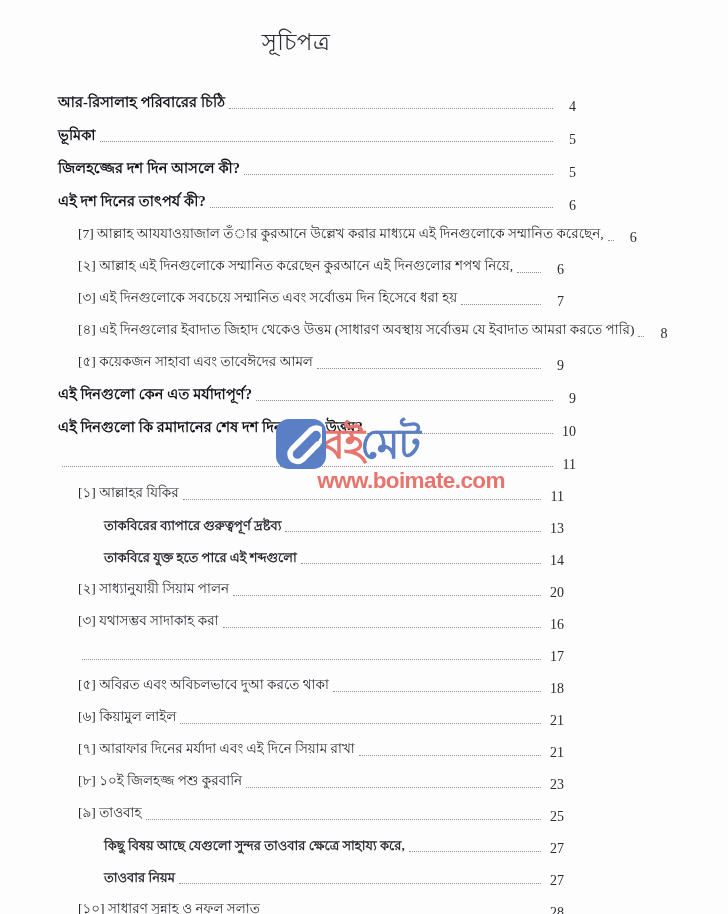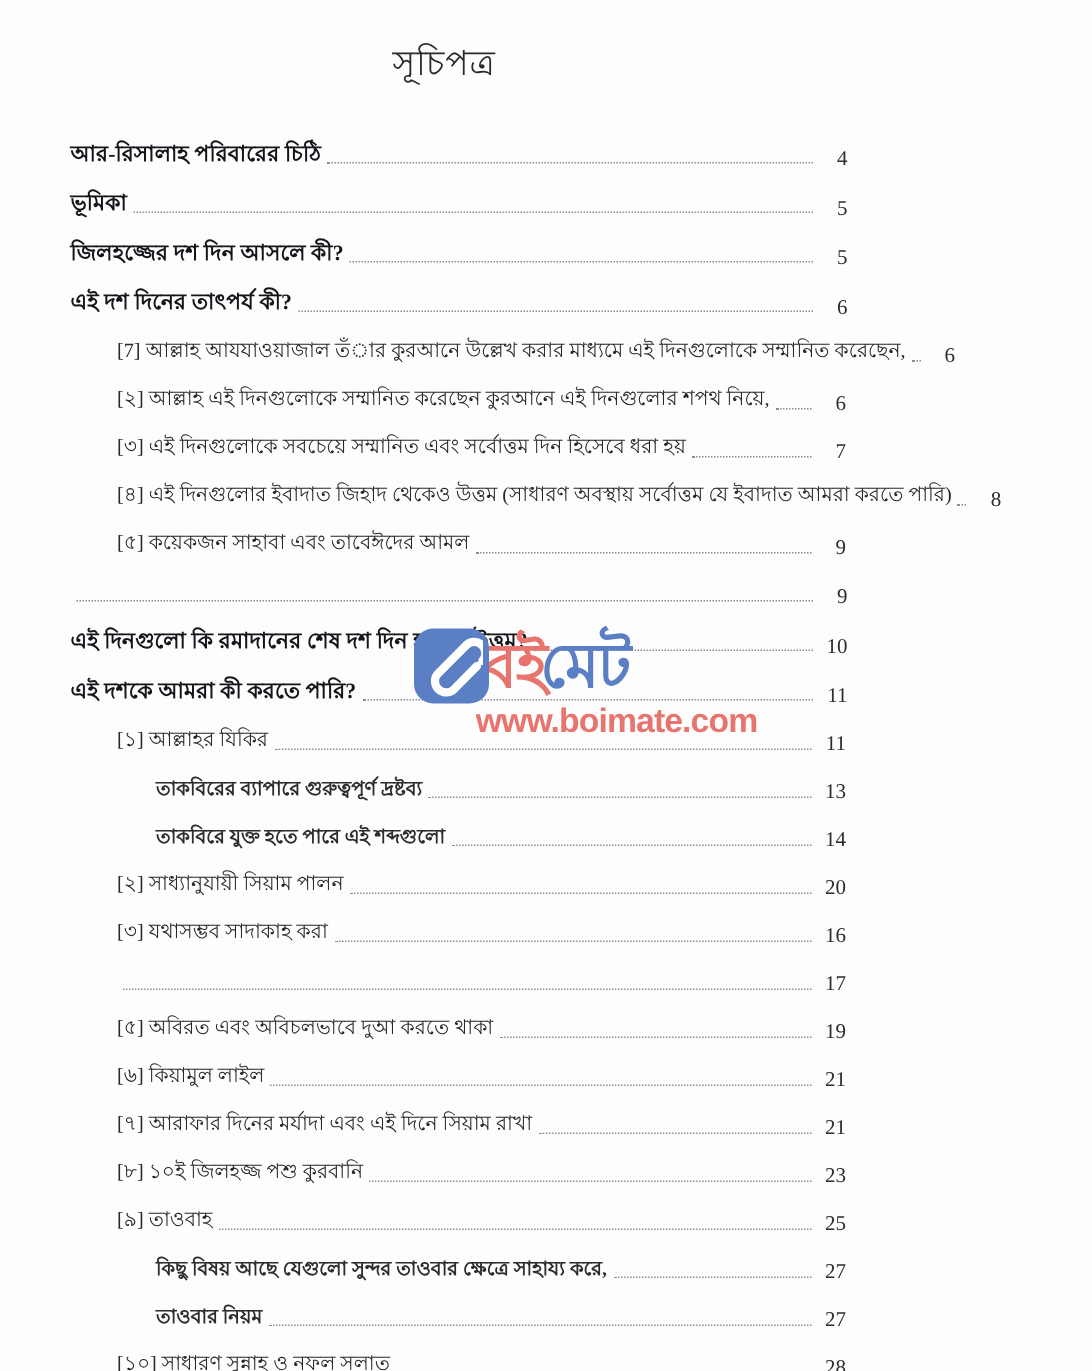--- a/index.html
+++ b/index.html
@@ -72,21 +72,21 @@
     text-align: right;
     color: #2b2b30;
     font-family: "Liberation Serif", "DejaVu Serif", serif;
     font-size: 14px;
     min-width: 18px;
     padding-left: 2px;
   }
 
   
   .lvl1 {
-    margin: 0 0 0 1px;
+    margin: 0 0 0 12px;
     height: 33px;
   }
   .lvl1 .toc-label {
     font-weight: 700;
     font-size: 14.5px;
     color: #14141a;
     letter-spacing: 0.1px;
   }
   .lvl1 .toc-dots { margin-bottom: 6px; }
 
@@ -206,30 +206,30 @@
         <span class="toc-label">[৪] এই দিনগুলোর ইবাদাত জিহাদ থেকেও উত্তম (সাধারণ অবস্থায় সর্বোত্তম যে ইবাদাত আমরা করতে পারি)</span>
         <span class="toc-dots"></span>
         <span class="toc-page">8</span>
       </div>
       <div class="toc-row lvl2">
         <span class="toc-label">[৫] কয়েকজন সাহাবা এবং তাবেঈদের আমল</span>
         <span class="toc-dots"></span>
         <span class="toc-page">9</span>
       </div>
       <div class="toc-row lvl1">
+        <span class="toc-label">এই দিনগুলো কেন এত মর্যাদাপূর্ণ?</span>
         <span class="toc-dots"></span>
         <span class="toc-page">9</span>
       </div>
       <div class="toc-row lvl1">
         <span class="toc-label">এই দিনগুলো কি রমাদানের শেষ দশ দিন হতেও উত্তম?</span>
         <span class="toc-dots"></span>
         <span class="toc-page">10</span>
       </div>
       <div class="toc-row lvl1">
-        <span class="toc-label">এই দশকে আমরা কী করতে পারি?</span>
         <span class="toc-dots"></span>
         <span class="toc-page">11</span>
       </div>
       <div class="toc-row lvl2">
         <span class="toc-label">[১] আল্লাহর যিকির</span>
         <span class="toc-dots"></span>
         <span class="toc-page">11</span>
       </div>
       <div class="toc-row lvl3">
         <span class="toc-label">তাকবিরের ব্যাপারে গুরুত্বপূর্ণ দ্রষ্টব্য</span>
@@ -251,21 +251,21 @@
         <span class="toc-dots"></span>
         <span class="toc-page">16</span>
       </div>
       <div class="toc-row lvl2">
         <span class="toc-dots"></span>
         <span class="toc-page">17</span>
       </div>
       <div class="toc-row lvl2">
         <span class="toc-label">[৫] অবিরত এবং অবিচলভাবে দুআ করতে থাকা</span>
         <span class="toc-dots"></span>
-        <span class="toc-page">19</span>
+        <span class="toc-page">18</span>
       </div>
       <div class="toc-row lvl2">
         <span class="toc-label">[৬] কিয়ামুল লাইল</span>
         <span class="toc-dots"></span>
         <span class="toc-page">21</span>
       </div>
       <div class="toc-row lvl2">
         <span class="toc-label">[৭] আরাফার দিনের মর্যাদা এবং এই দিনে সিয়াম রাখা</span>
         <span class="toc-dots"></span>
         <span class="toc-page">21</span>

